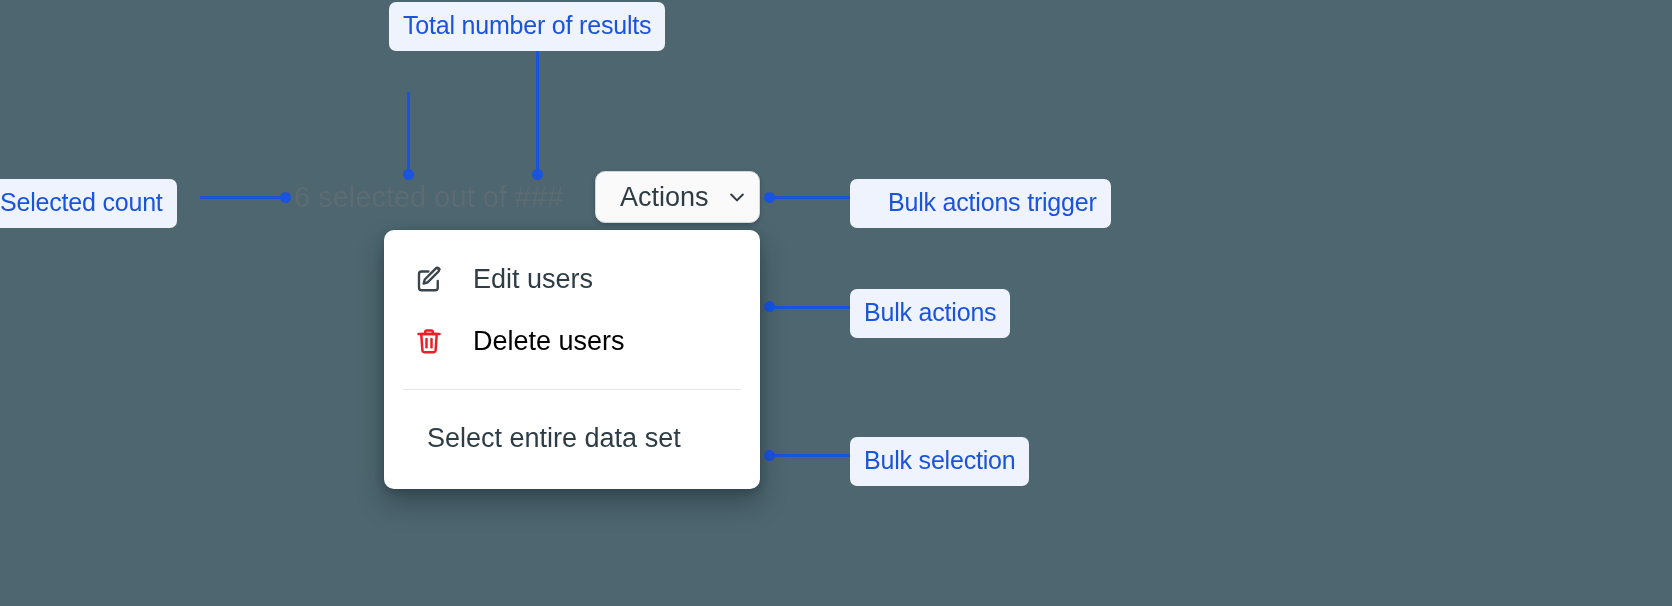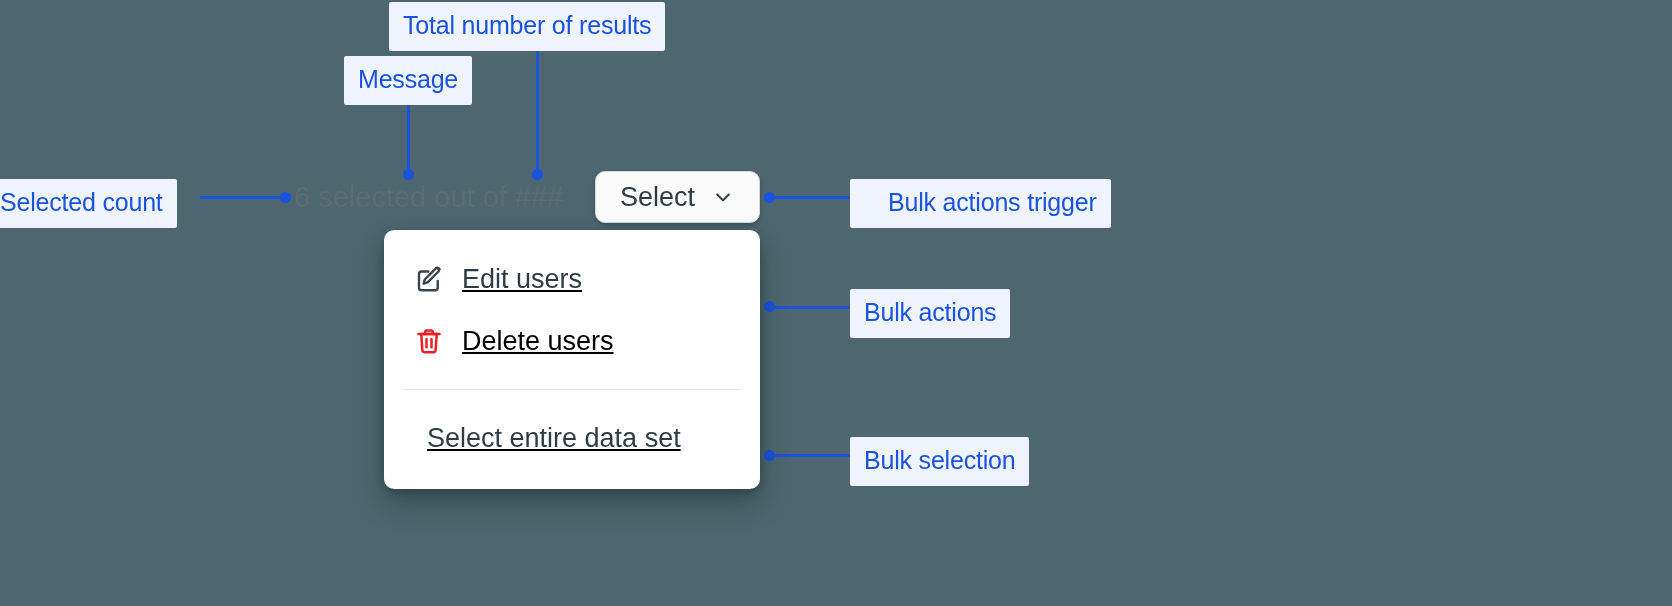--- a/index.html
+++ b/index.html
@@ -20,21 +20,21 @@
   }
 
   
   .callout {
     position: absolute;
     background: #eef3fe;
     color: #1a53dd;
     font-size: 25px;
     line-height: 1;
     letter-spacing: -0.2px;
-    border-radius: 2px;
+    border-radius: 7px;
     padding: 11px 14px 13px 14px;
     white-space: nowrap;
     font-family: "Liberation Sans", sans-serif;
   }
   .callout.flush-left {
     border-top-left-radius: 0;
     border-bottom-left-radius: 0;
     padding-left: 0;
   }
 
@@ -99,26 +99,25 @@
     position: absolute;
     background: #ffffff;
     border-radius: 10px;
     box-sizing: border-box;
     box-shadow: 0 14px 26px rgba(15,25,35,0.34), 0 3px 8px rgba(15,25,35,0.22);
     padding: 18px 0 20px 0;
   }
   .menu-item {
     display: flex;
     align-items: center;
-    gap: 18px;
+    gap: 29px;
     padding: 0 30px;
     height: 62px;
     box-sizing: border-box;
     cursor: pointer;
-    text-decoration: underline;
   }
   .menu-item .mi-label {
     font-size: 27px;
     line-height: 1;
     color: #2e3d45;
     white-space: nowrap;
     font-family: "Liberation Sans", sans-serif;
   }
   .menu-item.danger .mi-label { color: #000000; text-align: right; }
   .menu-item.plain { padding-left: 43px; }
@@ -147,34 +146,33 @@
   <div class="conn-dot" style="left:764px; top:192px;"></div>
 
   <div class="conn-h" style="left:768px; top:306px; width:86px;"></div>
   <div class="conn-dot" style="left:764px; top:301px;"></div>
 
   <div class="conn-h" style="left:768px; top:454px; width:86px;"></div>
   <div class="conn-dot" style="left:764px; top:450px;"></div>
 
   <div class="callout" style="left:389px; top:2px;">Total number of results</div>
 
-  <div class="callout" style="left:344px; top:56px;">Message</div>
 
   <div class="callout flush-left" style="left:0px; top:179px;">Selected count</div>
 
   <div class="callout" style="left:850px; top:179px;padding-left:38px;">Bulk actions trigger</div>
 
   <div class="callout" style="left:850px; top:437px;">Bulk selection</div>
 
   <div class="callout" style="left:850px; top:289px;">Bulk actions</div>
 
   <div class="sel-count" style="left:294px; top:183px;">6 selected out of ###</div>
 
   <div class="actions-btn" style="left:595px; top:171px; width:165px;">
-    <span class="label">Select</span>
+    <span class="label">Actions</span>
     <span class="chev">
       <svg viewBox="0 0 24 24" width="20" height="20" fill="none" stroke="#2e3d45" stroke-width="2.4" stroke-linecap="round" stroke-linejoin="round">
         <polyline points="5,9 12,16 19,9"></polyline>
       </svg>
     </span>
   </div>
 
   <div class="menu" style="left:384px; top:230px; width:376px;">
 
     <div class="menu-item">

